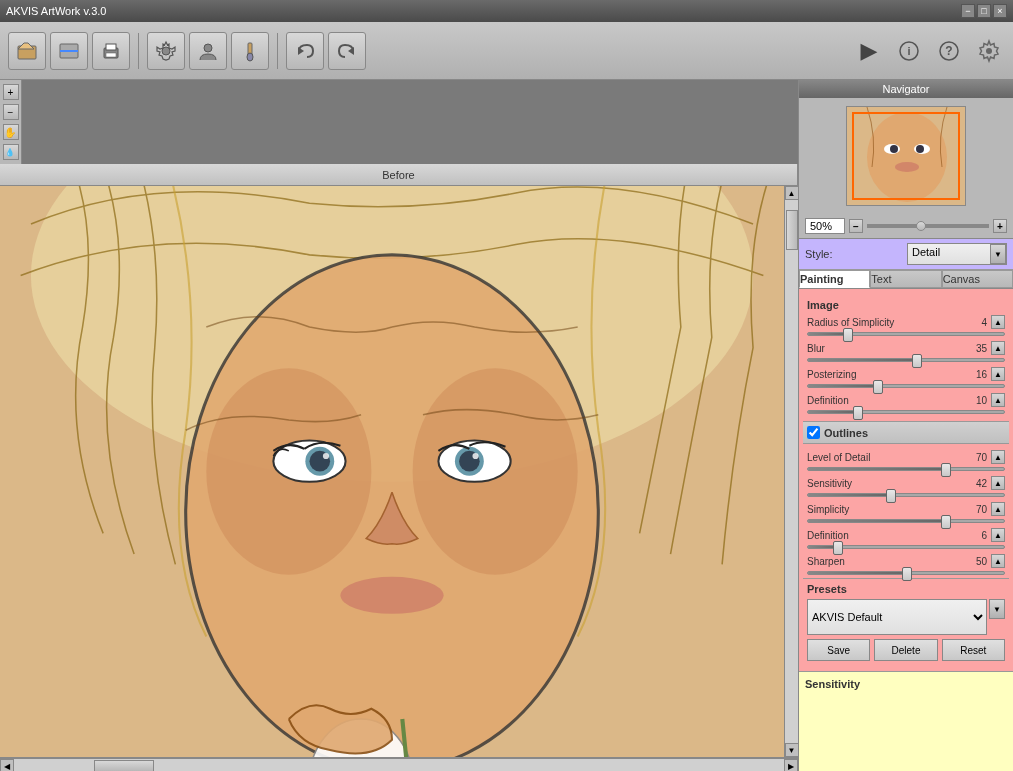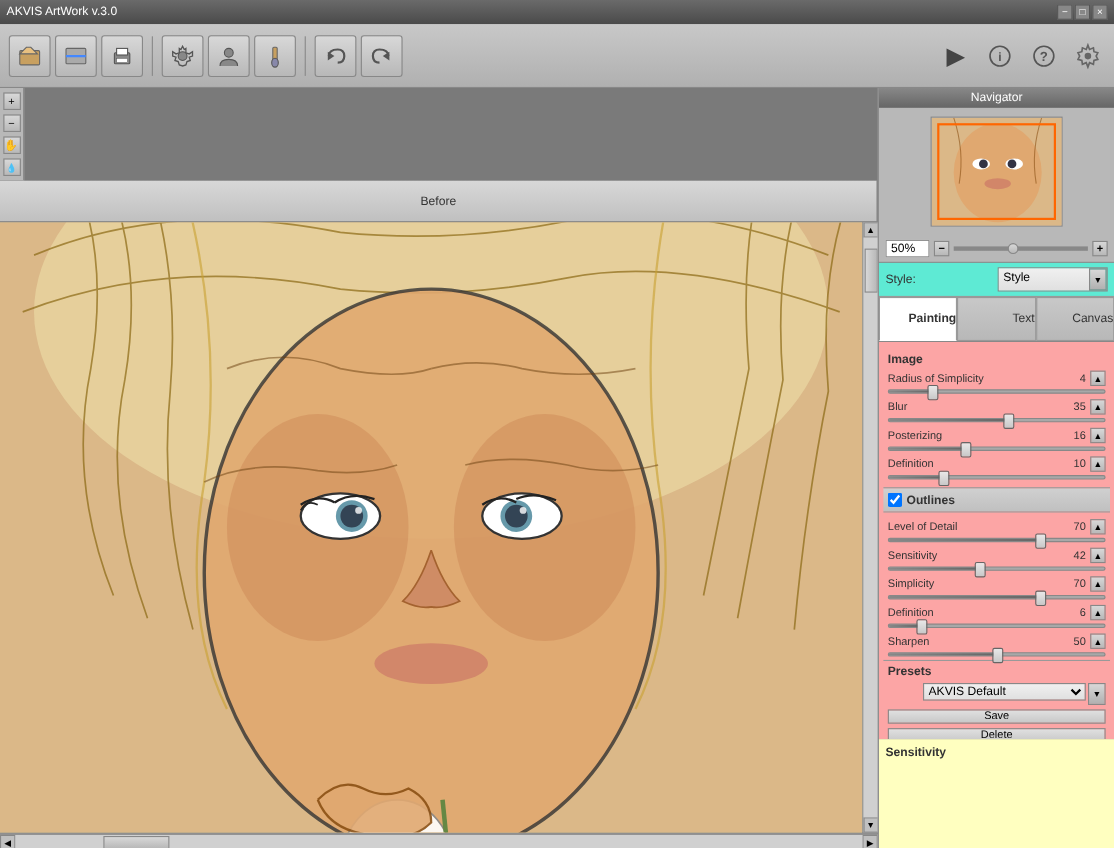--- a/index.html
+++ b/index.html
@@ -62,21 +62,21 @@
       flex: 1;
       background: #7a7a7a;
       display: flex;
       flex-direction: column;
       overflow: hidden;
       position: relative;
     }
 
     #canvas-header {
       display: flex;
-      height: 38px;
+      height: 22px;
       background: #a16207;
       border-bottom: 1px solid #888;
     }
     .panel-tab {
       flex: 1;
       display: flex;
       align-items: center;
       justify-content: center;
       border-right: 1px solid #888;
       font-size: 11px;
@@ -254,21 +254,21 @@
       top: -3px;
       left: 40%;
     }
 
     
     #style-row {
       display: flex;
       align-items: center;
       padding: 4px 6px;
       gap: 4px;
-      background: #5eead4;
+      background: #c4b5fd;
       border-bottom: 1px solid #999;
     }
     #style-row label {
       font-size: 11px;
       color: #333;
     }
     .dropdown-arrow {
       width: 16px; height: 20px;
       background: linear-gradient(to bottom, #d8d8d8, #b0b0b0);
       border: 1px solid #888;
@@ -278,22 +278,22 @@
     }
 
     
     #tabs-row {
       display: flex;
       background: #c0c0c0;
       border-bottom: 1px solid #888;
     }
     .tab-btn {
       flex: 1;
-      height: 40px;
-      display: flex; align-items: center; justify-content: flex-end;
+      height: 18px;
+      display: flex; align-items: center; justify-content: flex-start;
       border: 1px solid #999;
       font-size: 11px;
       cursor: pointer;
       color: #333;
     }
     .tab-btn.active {
       background: white;
       border-bottom-color: white;
       font-weight: bold;
     }
@@ -395,30 +395,28 @@
       color: #333;
       margin-bottom: 4px;
     }
     #presets-select-row {
       display: flex;
       gap: 2px;
       margin-bottom: 4px;
     }
     #presets-select {
       flex: 1;
-      height: 16px;
+      height: 36px;
       border: 1px solid #888;
       background: linear-gradient(to bottom, #f0f0f0, #e0e0e0);
       font-size: 11px;
-      margin-left: 32px;
     }
     .presets-actions {
       display: flex;
       gap: 4px;
-      flex-direction: column;
     }
     .action-btn {
       flex: 1;
       height: 22px;
       background: linear-gradient(to bottom, #e0e0e0, #c8c8c8);
       border: 1px solid #888;
       font-size: 10px;
       cursor: pointer;
       display: flex; align-items: center; justify-content: center;
     }
@@ -703,21 +701,21 @@
         <div class="zoom-slider">
           <div class="zoom-slider-thumb"></div>
         </div>
         <div class="zoom-btn">+</div>
       </div>
     </div>
 
     <div id="style-row">
       <label class="param-label">Style:</label>
       <div style="flex:1; display:flex; border: 1px solid #888;">
-        <div style="flex:1; background: linear-gradient(to bottom, #f0f0f0, #e0e0e0); padding: 2px 4px; font-size:11px;">Style</div>
+        <div style="flex:1; background: linear-gradient(to bottom, #f0f0f0, #e0e0e0); padding: 2px 4px; font-size:11px;">Detail</div>
         <div class="dropdown-arrow">▼</div>
       </div>
     </div>
 
     <div id="tabs-row">
       <div class="tab-btn active">
         <span>Painting</span>
       </div>
       <div class="tab-btn">
         <span>Text</span>

